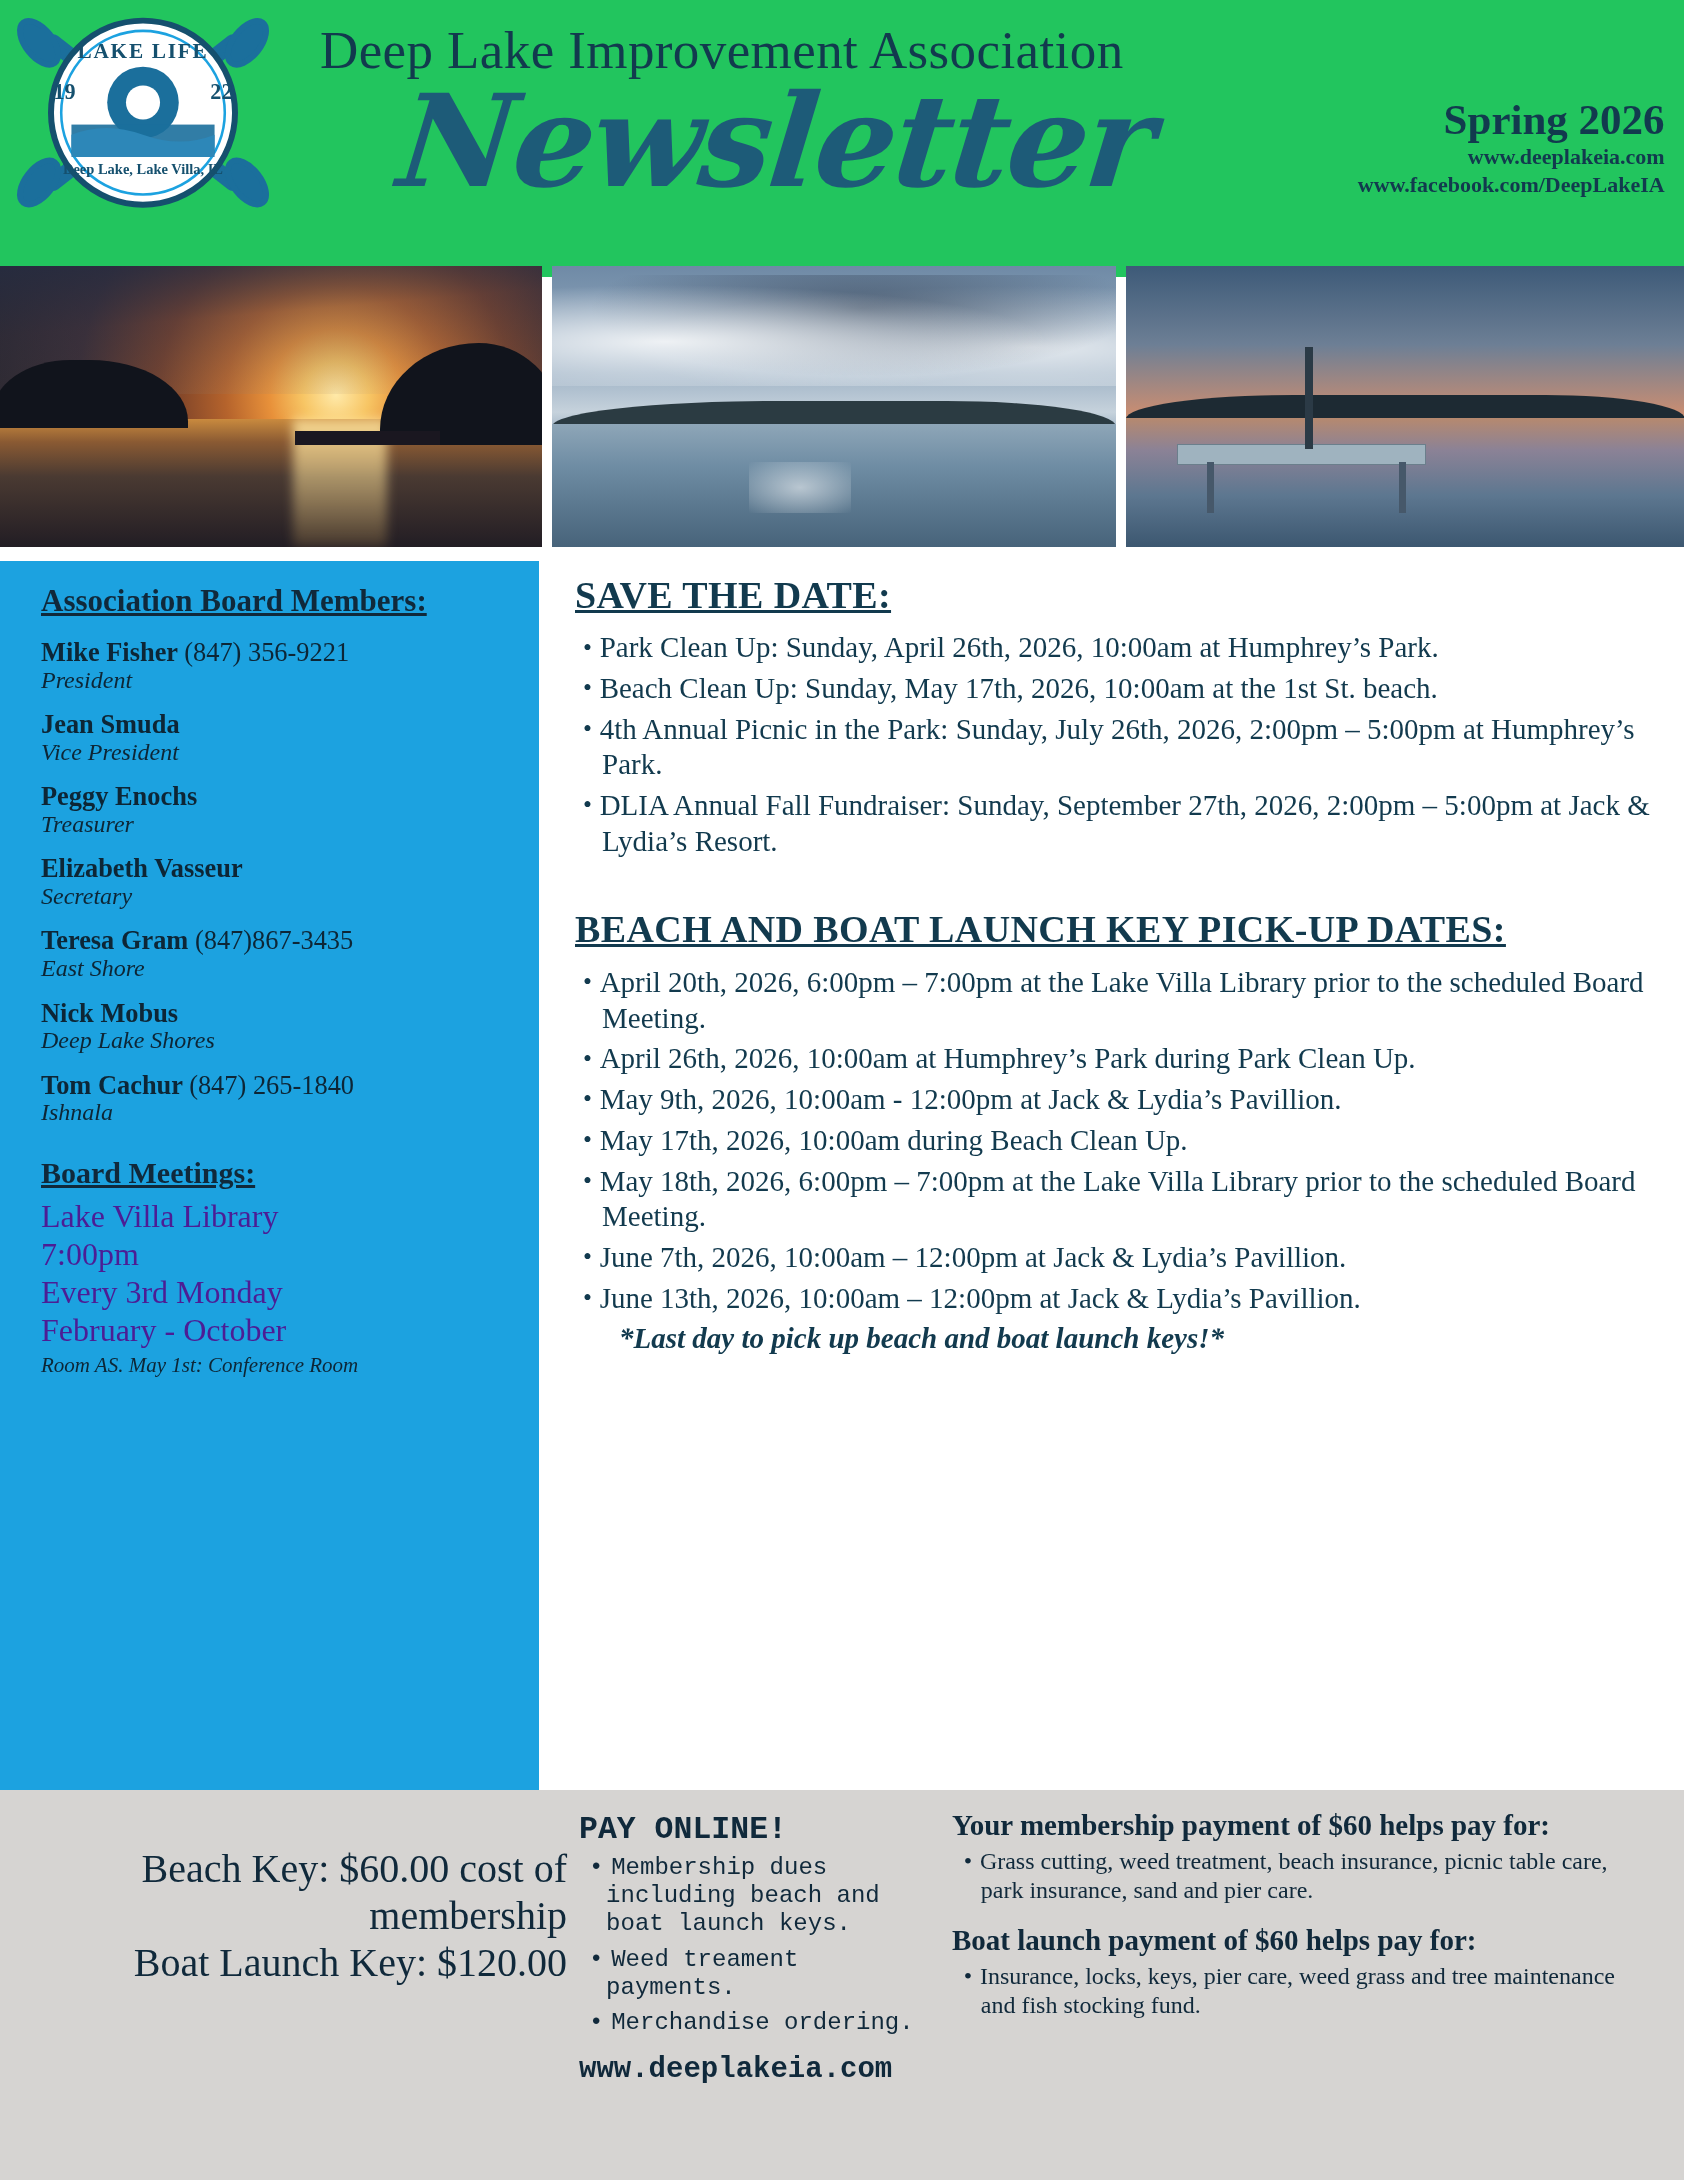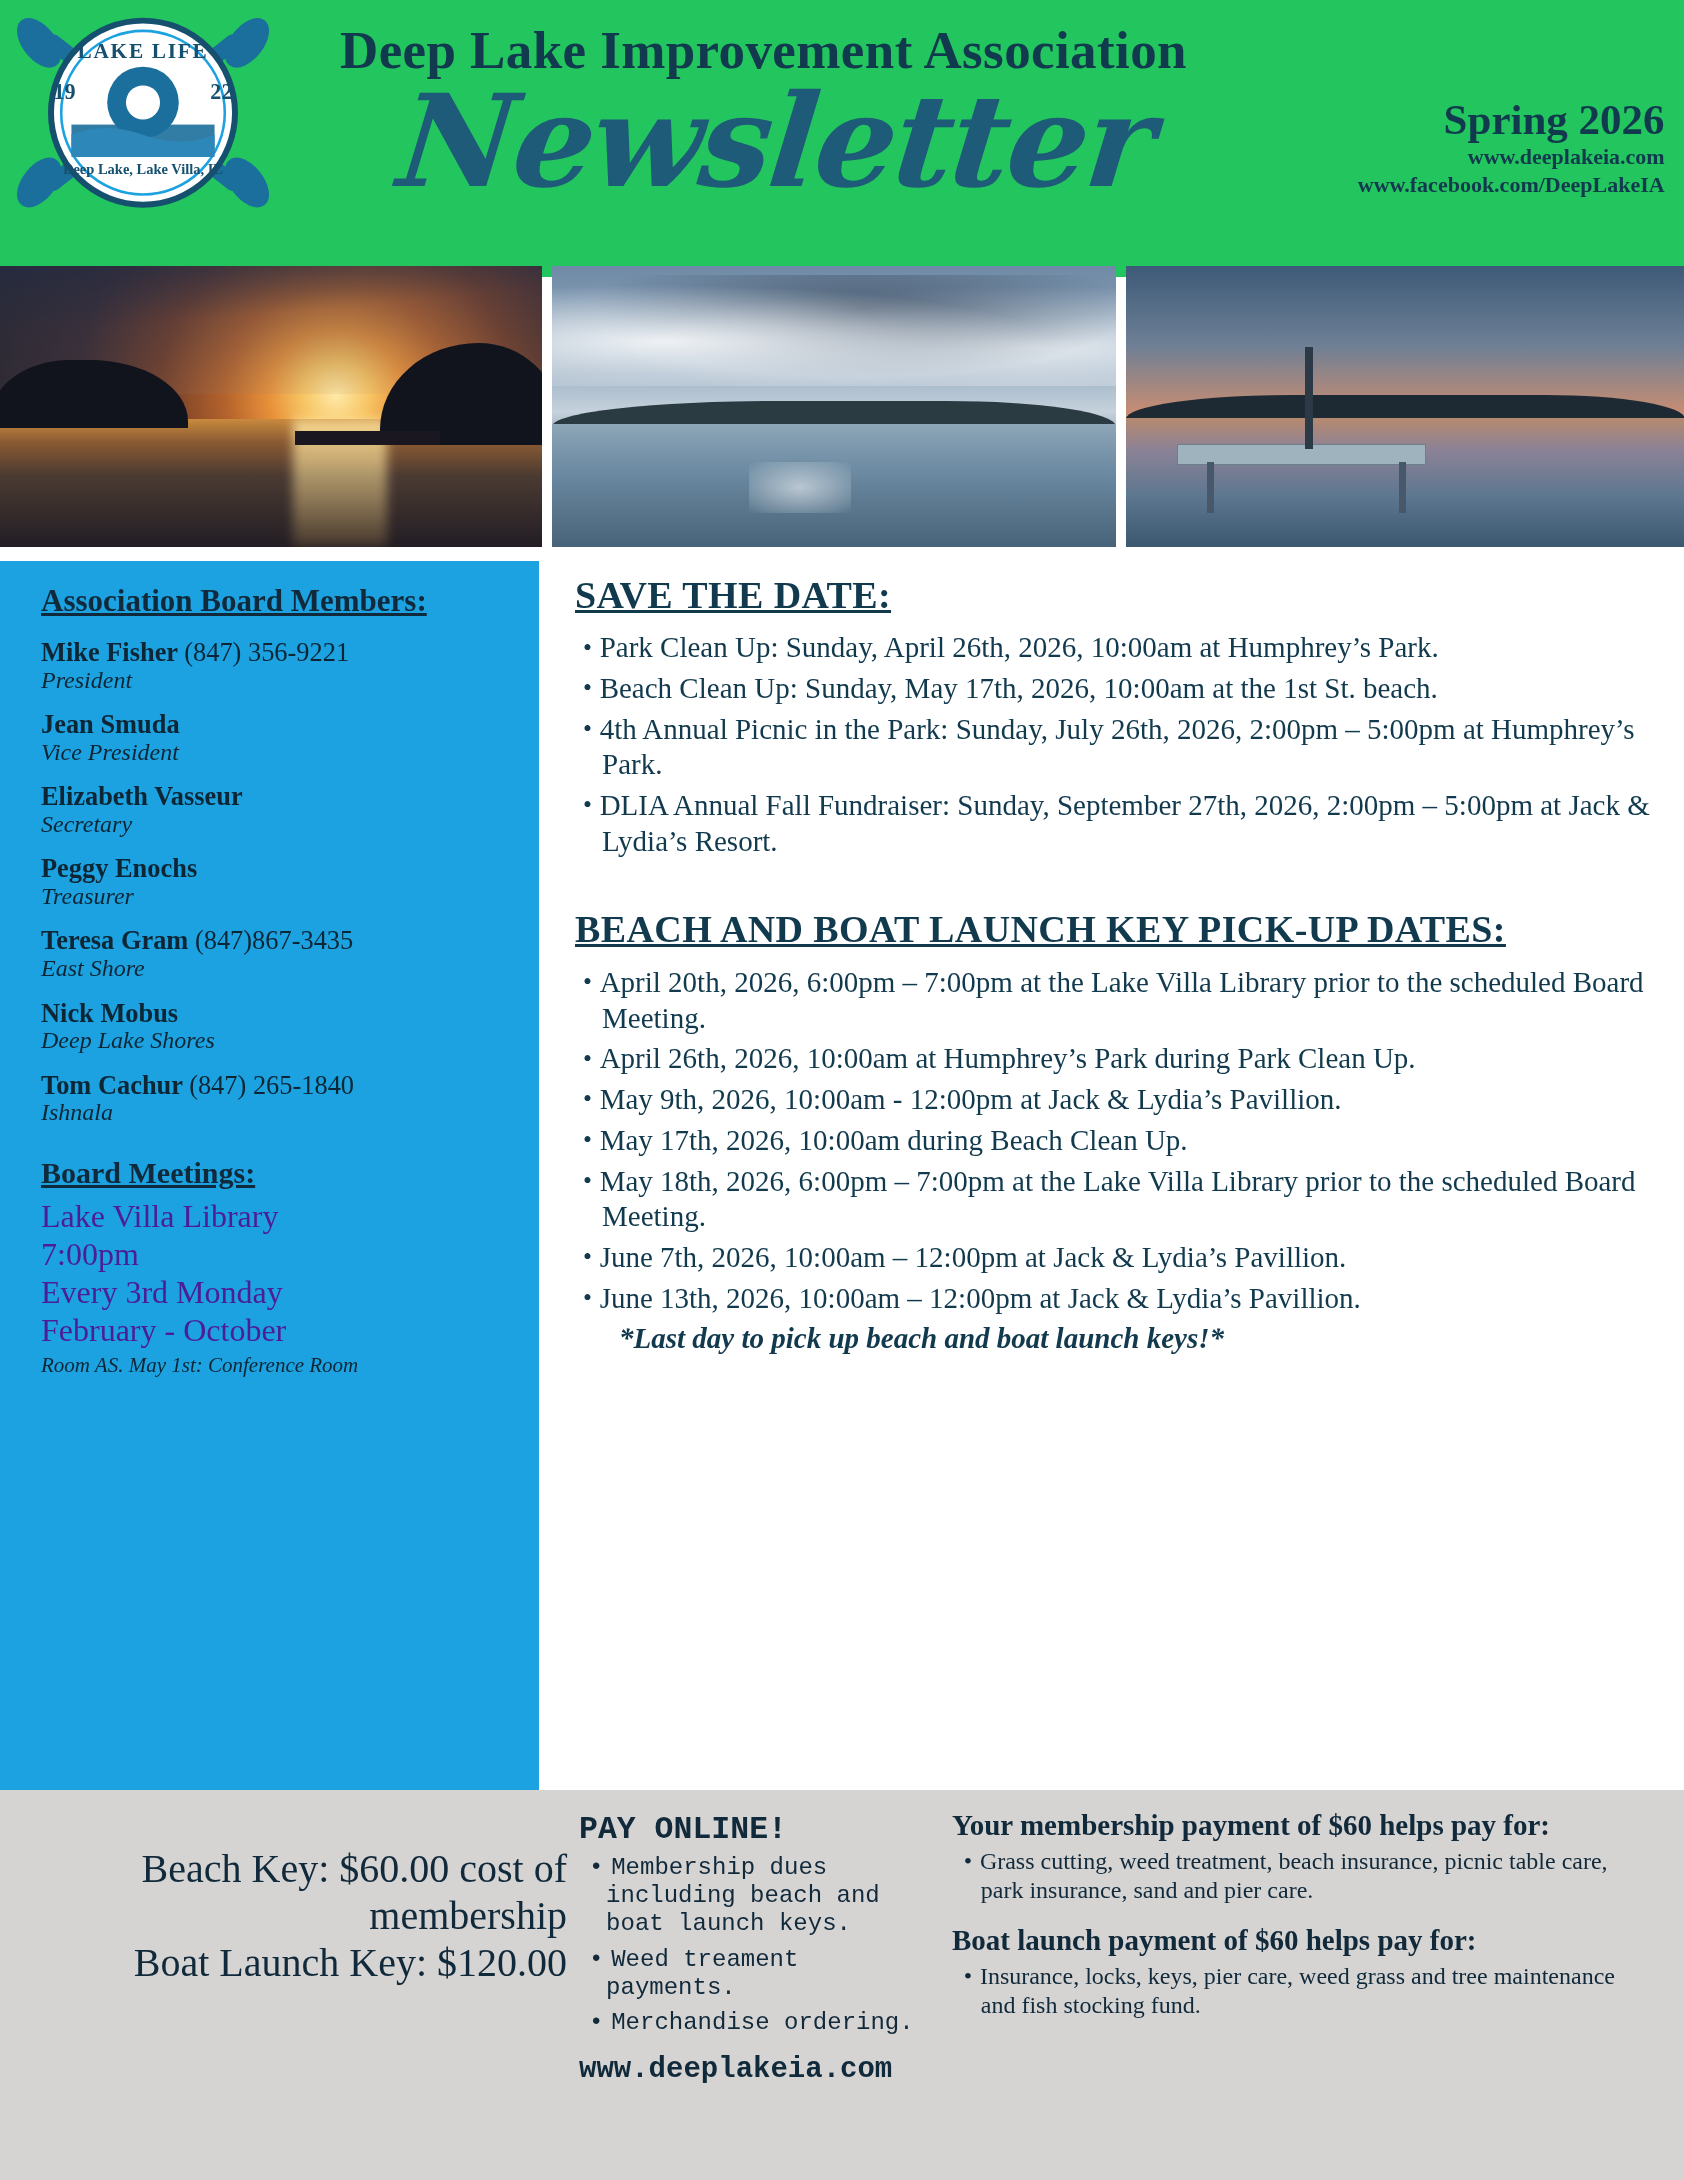--- a/index.html
+++ b/index.html
@@ -26,24 +26,24 @@
     position: absolute;
     left: 15.3px;
     top: 6.8px;
     width: 256px;
     height: 213px;
   }
   .logo svg { display: block; }
 
   .masthead-title {
     position: absolute;
-    left: 340px;
+    left: 320px;
     top: 20.4px;
     font-size: 53px;
-    font-weight: bold;
+    font-weight: normal;
     color: #123a4e;
     letter-spacing: 0.4px;
     font-family: "Liberation Serif", serif;
   }
   .masthead-script {
     position: absolute;
     left: 400px;
     top: 77px;
     font-size: 128px;
     font-family: "DejaVu Serif", serif;
@@ -438,28 +438,28 @@
       <div class="nm"><span>Mike Fisher</span>
         <span class="phone">(847) 356-9221</span></div>
       <div class="role">President</div>
     </div>
     <div class="member">
       <div class="nm"><span>Jean Smuda</span>
         <span class="phone"></span></div>
       <div class="role">Vice President</div>
     </div>
     <div class="member">
+      <div class="nm"><span>Peggy Enochs</span>
+        <span class="phone"></span></div>
+      <div class="role">Treasurer</div>
+    </div>
+    <div class="member">
       <div class="nm"><span>Elizabeth Vasseur</span>
         <span class="phone"></span></div>
       <div class="role">Secretary</div>
-    </div>
-    <div class="member">
-      <div class="nm"><span>Peggy Enochs</span>
-        <span class="phone"></span></div>
-      <div class="role">Treasurer</div>
     </div>
     <div class="member">
       <div class="nm"><span>Teresa Gram</span>
         <span class="phone">(847)867-3435</span></div>
       <div class="role">East Shore</div>
     </div>
     <div class="member">
       <div class="nm"><span>Nick Mobus</span>
         <span class="phone"></span></div>
       <div class="role">Deep Lake Shores</div>

